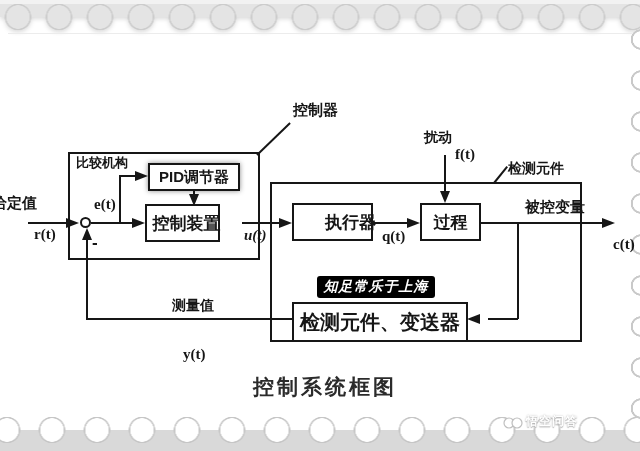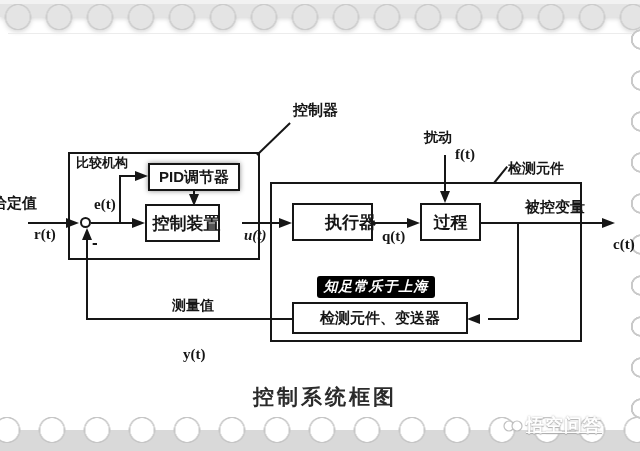--- a/index.html
+++ b/index.html
@@ -35,22 +35,22 @@
   .lbl{position:absolute;color:#161616;font-weight:bold;white-space:nowrap;}
   .sig{position:absolute;color:#161616;font-family:"Liberation Serif",serif;font-weight:bold;font-size:15px;white-space:nowrap;}
   .junction{position:absolute;width:11px;height:11px;border:2px solid #161616;border-radius:50%;background:#fff;box-sizing:border-box;}
 
   .pid-box{box-shadow:0 0 5px rgba(0,0,0,0.45);}
   .wm-black{position:absolute;background:#000;color:#fff;border-radius:3px;display:flex;align-items:center;justify-content:center;
       font-family:"DejaVu Serif",serif;font-style:italic;font-weight:bold;font-size:14px;letter-spacing:1px;white-space:nowrap;}
   .title{position:absolute;font-size:21px;font-weight:bold;color:#2b2b2b;letter-spacing:3px;text-align:center;white-space:nowrap;}
 
   .logo-wm{position:absolute;left:503px;top:413px;display:flex;align-items:center;gap:3px;
-      color:#ffffff;font-size:18px;font-weight:bold;letter-spacing:1px;
-      text-shadow:0 0 2px #b5b5b5, 0 1px 1px #aaaaaa;opacity:0.95;white-space:nowrap;text-decoration:underline;}
+      color:#ffffff;font-size:12px;font-weight:bold;letter-spacing:1px;
+      text-shadow:0 0 2px #b5b5b5, 0 1px 1px #aaaaaa;opacity:0.95;white-space:nowrap;}
   .logo-icon{width:20px;height:14px;}
 </style>
 </head>
 <body>
 
 <div class="stage">
 
   <div class="top-frame">
     <div class="top-band"></div>
     <div class="top-scallops"></div>
@@ -107,29 +107,29 @@
   <div class="lbl" style="left:503px;top:198px;font-size:15px;margin-left:22px;">被控变量</div>
   <div class="hl" style="left:481px;top:222px;width:122px;"></div>
   <div class="arr-r" style="left:602px;top:218px;"></div>
   <div class="sig" style="left:596px;top:236px;margin-left:17px;">c(t)</div>
 
   <div class="vl" style="left:517px;top:222px;height:97px;"></div>
   <div class="hl" style="left:488px;top:318px;width:30px;"></div>
   <div class="arr-l" style="left:467px;top:314px;"></div>
 
   <div class="wm-black" style="left:317px;top:276px;width:118px;height:22px;">知足常乐于上海</div>
-  <div class="box" style="left:292px;top:302px;width:176px;height:32px;font-size:15px;">检测元件、变送器</div>
+  <div class="box" style="left:292px;top:302px;width:176px;height:40px;font-size:20px;">检测元件、变送器</div>
 
   <div class="hl" style="left:87px;top:318px;width:205px;"></div>
   <div class="vl" style="left:86px;top:238px;height:82px;"></div>
   <div class="arr-u" style="left:82px;top:228px;"></div>
   <div class="lbl" style="left:172px;top:297px;font-size:14px;font-family:Liberation Serif, serif;">测量值</div>
   <div class="sig" style="left:183px;top:322px;margin-top:24px;">y(t)</div>
 
-  <div class="title" style="left:245px;top:383px;width:160px;">控制系统框图</div>
+  <div class="title" style="left:245px;top:373px;width:160px;">控制系统框图</div>
 
   <div class="logo-wm">
     <svg class="logo-icon" viewBox="0 0 20 14">
       <circle cx="6" cy="8" r="5" fill="#ffffff" stroke="#bcbcbc" stroke-width="1.2"></circle>
       <circle cx="14" cy="8" r="5" fill="#ffffff" stroke="#bcbcbc" stroke-width="1.2"></circle>
     </svg>
     <span>悟空问答</span>
   </div>
 
 </div>

